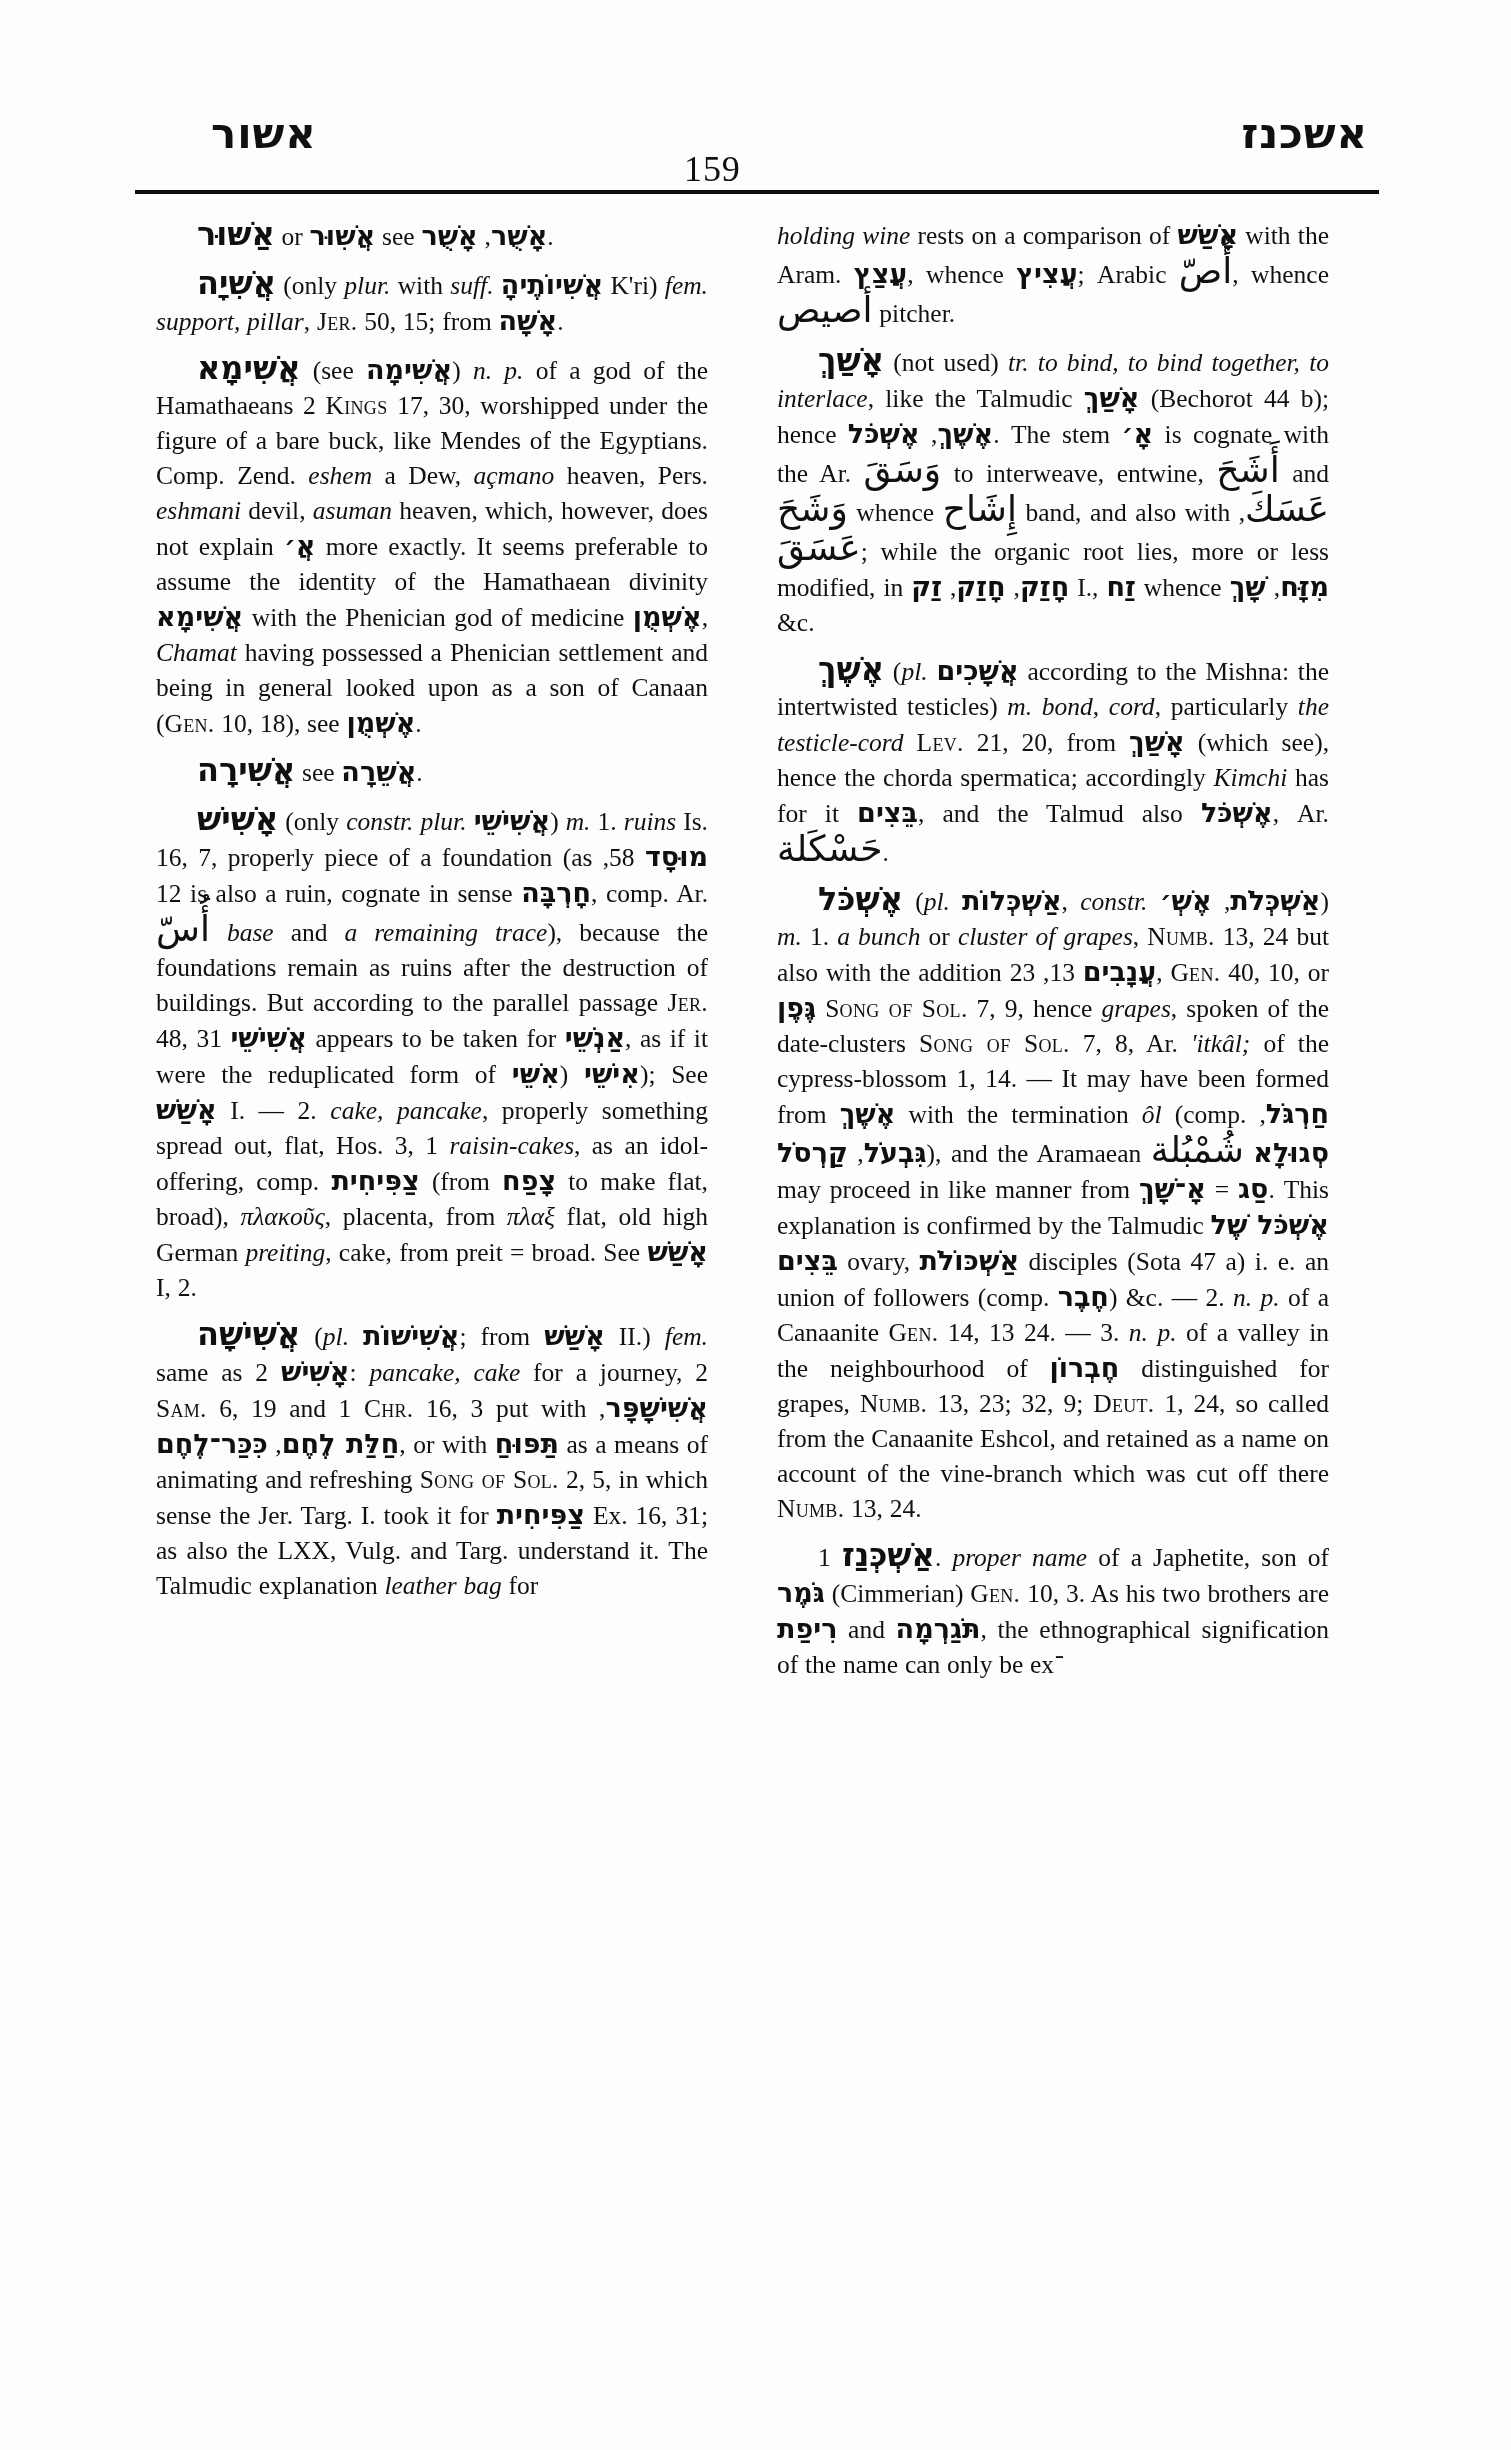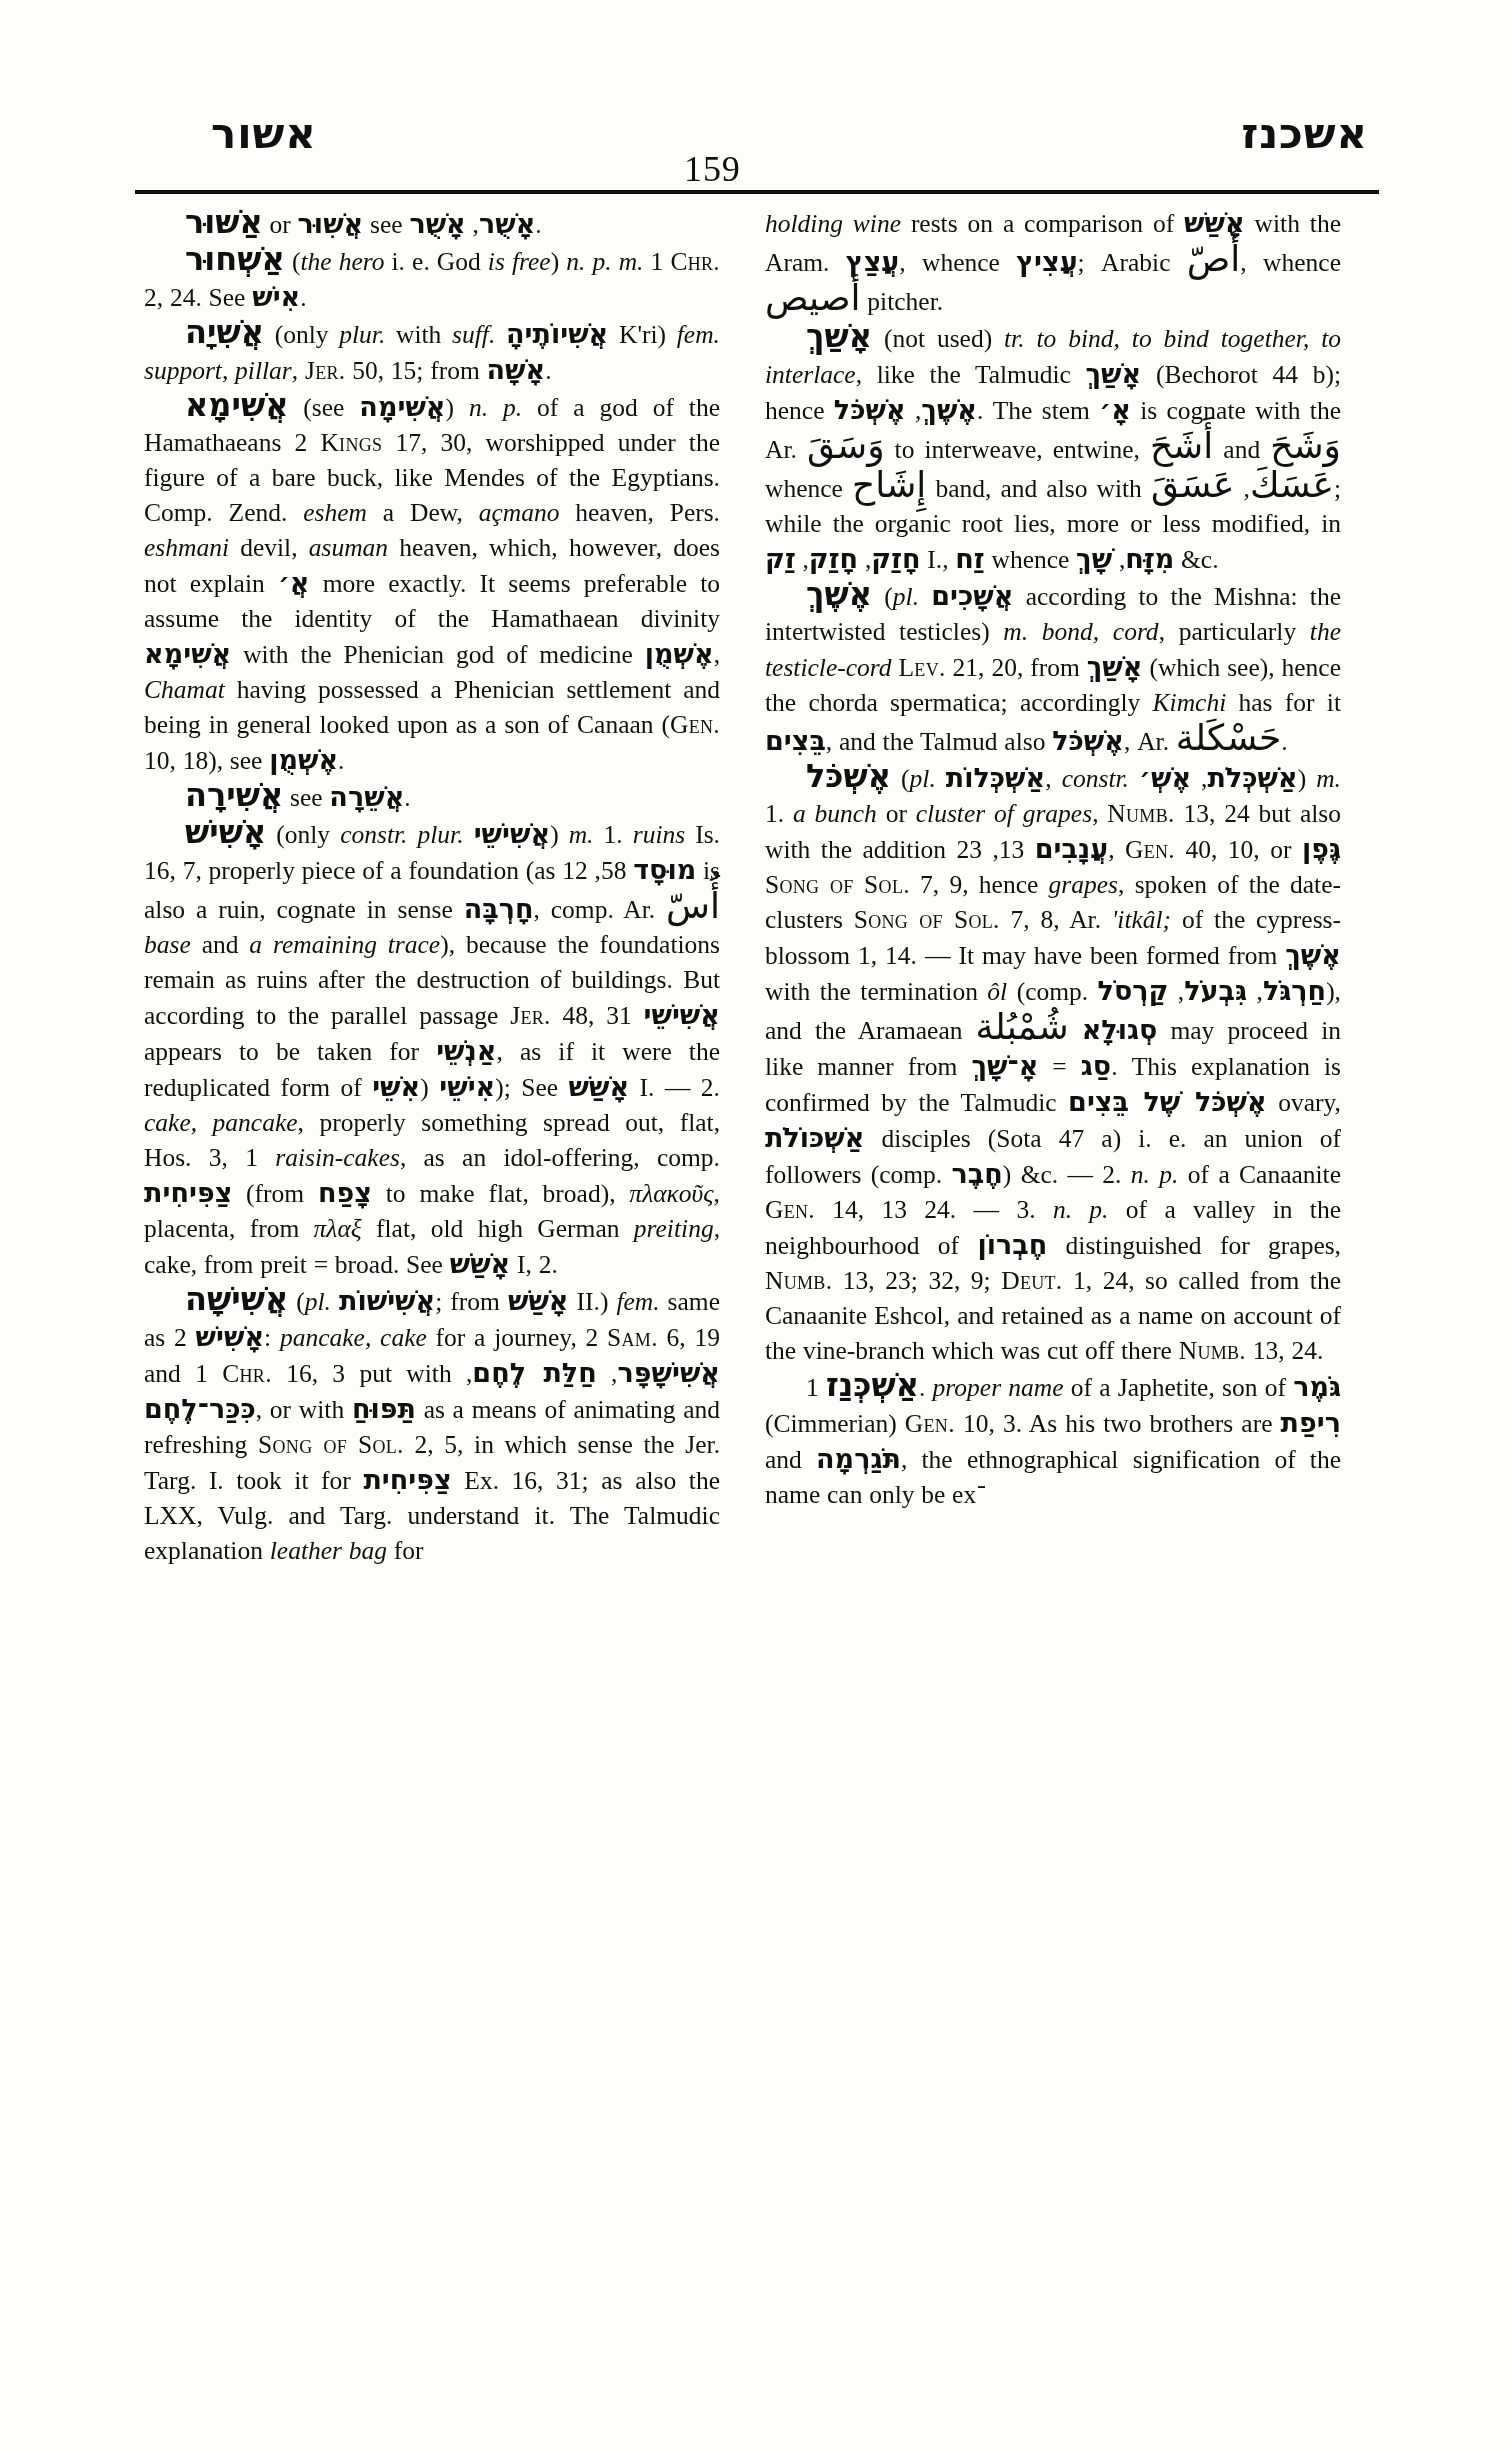--- a/index.html
+++ b/index.html
@@ -41,21 +41,21 @@
   
   .col{
     position:absolute;top:205px;width:576px;
     font-size:25.5px;line-height:35px;
     text-align:justify;text-align-last:left;
     word-spacing:0.4px;
     hyphens:none;
   }
   .col-left{left:144px;}
   .col-right{left:765px;}
-  .col p{margin:0;padding:0;}
+  .col p{margin:12px;padding:0;}
   .col p.ind{text-indent:41px;}
   
   .heb{
     font-family:"DejaVu Sans","Liberation Sans",sans-serif;
     font-weight:700;font-size:27px;
     direction:rtl;unicode-bidi:embed;
     letter-spacing:0px;
   }
   .ara{
     font-family:"DejaVu Sans","Liberation Sans",sans-serif;
@@ -78,21 +78,20 @@
   <div class="runhead">
     <div class="rh-left">אשור</div>
     <div class="rh-num">159</div>
     <div class="rh-right">אשכנז</div>
   </div>
 
   <div class="rule"></div>
 
   <div class="col col-left" id="col-left">
       <p class="ind"><span class="entry">אַשּׁוּר</span><span class="rm"> or </span><span class="heb">אֲשִׁוּר</span><span class="rm"> see </span><span class="heb">אָשֻׁר</span><span class="rm">, </span><span class="heb">אָשֻׁר</span><span class="rm">.</span></p>
-      <p class="ind"><span class="entry">אַשְׁחוּר</span><span class="rm"> (</span><span class="it">the hero</span><span class="rm"> i. e. God </span><span class="it">is free</span><span class="rm">) </span><span class="it">n. p. m.</span><span class="rm"> 1 </span><span class="sc">Chr.</span><span class="rm"> 2, 24. See </span><span class="heb">אִישׁ</span><span class="rm">.</span></p>
       <p class="ind"><span class="entry">אֲשִׁיָה</span><span class="rm"> (only </span><span class="it">plur.</span><span class="rm"> with </span><span class="it">suff.</span><span class="rm"> </span><span class="heb">אֲשִׁיוֹתֶיהָ</span><span class="rm"> K'ri) </span><span class="it">fem. support, pillar</span><span class="rm">, </span><span class="sc">Jer.</span><span class="rm"> 50, 15; from </span><span class="heb">אָשָׁה</span><span class="rm">.</span></p>
       <p class="ind"><span class="entry">אֲשִׁימָא</span><span class="rm"> (see </span><span class="heb">אֲשִׁימָה</span><span class="rm">) </span><span class="it">n. p.</span><span class="rm"> of a god of the Hamathaeans 2 </span><span class="sc">Kings</span><span class="rm"> 17, 30, worshipped under the figure of a bare buck, like Mendes of the Egyptians. Comp. Zend. </span><span class="it">eshem</span><span class="rm"> a Dew, </span><span class="it">açmano</span><span class="rm"> heaven, Pers. </span><span class="it">eshmani</span><span class="rm"> devil, </span><span class="it">asuman</span><span class="rm"> heaven, which, however, does not explain </span><span class="heb">אֲ׳</span><span class="rm"> more exactly. It seems preferable to assume the identity of the Hamathaean divinity </span><span class="heb">אֲשִׁימָא</span><span class="rm"> with the Phenician god of medicine </span><span class="heb">אֶשְׁמֻן</span><span class="rm">, </span><span class="it">Chamat</span><span class="rm"> having possessed a Phenician settlement and being in general looked upon as a son of Canaan (</span><span class="sc">Gen.</span><span class="rm"> 10, 18), see </span><span class="heb">אֶשְׁמֻן</span><span class="rm">.</span></p>
       <p class="ind"><span class="entry">אֲשִׁירָה</span><span class="rm"> see </span><span class="heb">אֲשֵׁרָה</span><span class="rm">.</span></p>
       <p class="ind"><span class="entry">אָשִׁישׁ</span><span class="rm"> (only </span><span class="it">constr. plur.</span><span class="rm"> </span><span class="heb">אֲשִׁישֵׁי</span><span class="rm">) </span><span class="it">m.</span><span class="rm"> 1. </span><span class="it">ruins</span><span class="rm"> Is. 16, 7, properly piece of a foundation (as </span><span class="heb">מוּסָד</span><span class="rm"> 58, 12 is also a ruin, cognate in sense </span><span class="heb">חָרְבָּה</span><span class="rm">, comp. Ar. </span><span class="ara">أُسّ</span><span class="rm"> </span><span class="it">base</span><span class="rm"> and </span><span class="it">a remaining trace</span><span class="rm">), because the foundations remain as ruins after the destruction of buildings. But according to the parallel passage </span><span class="sc">Jer.</span><span class="rm"> 48, 31 </span><span class="heb">אֲשִׁישֵׁי</span><span class="rm"> appears to be taken for </span><span class="heb">אַנְשֵׁי</span><span class="rm">, as if it were the reduplicated form of </span><span class="heb">אִישֵׁי</span><span class="rm"> (</span><span class="heb">אִשֵּׁי</span><span class="rm">); See </span><span class="heb">אָשַׁשׁ</span><span class="rm"> I. — 2. </span><span class="it">cake, pancake</span><span class="rm">, properly something spread out, flat, Hos. 3, 1 </span><span class="it">raisin-cakes</span><span class="rm">, as an idol-offering, comp. </span><span class="heb">צַפִּיחִית</span><span class="rm"> (from </span><span class="heb">צָפַח</span><span class="rm"> to make flat, broad), </span><span class="grk">πλακοῦς</span><span class="rm">, placenta, from </span><span class="grk">πλαξ</span><span class="rm"> flat, old high German </span><span class="it">preiting</span><span class="rm">, cake, from preit = broad. See </span><span class="heb">אָשַׁשׁ</span><span class="rm"> I, 2.</span></p>
       <p class="ind"><span class="entry">אֲשִׁישָׁה</span><span class="rm"> (</span><span class="it">pl.</span><span class="rm"> </span><span class="heb">אֲשִׁישׁוֹת</span><span class="rm">; from </span><span class="heb">אָשַׁשׁ</span><span class="rm"> II.) </span><span class="it">fem.</span><span class="rm"> same as </span><span class="heb">אָשִׁישׁ</span><span class="rm"> 2: </span><span class="it">pancake, cake</span><span class="rm"> for a journey, 2 </span><span class="sc">Sam.</span><span class="rm"> 6, 19 and 1 </span><span class="sc">Chr.</span><span class="rm"> 16, 3 put with </span><span class="heb">אֲשִׁישָׁפָּר</span><span class="rm">, </span><span class="heb">חַלַּת לֶחֶם</span><span class="rm">, </span><span class="heb">כִּכַּר־לֶחֶם</span><span class="rm">, or with </span><span class="heb">תַּפּוּחַ</span><span class="rm"> as a means of animating and refreshing </span><span class="sc">Song of Sol.</span><span class="rm"> 2, 5, in which sense the Jer. Targ. I. took it for </span><span class="heb">צַפִּיחִית</span><span class="rm"> Ex. 16, 31; as also the LXX, Vulg. and Targ. understand it. The Talmudic explanation </span><span class="it">leather bag</span><span class="rm"> for</span></p>
     </div>
   <div class="col col-right" id="col-right">
       <p class=""><span class="it">holding wine</span><span class="rm"> rests on a comparison of </span><span class="heb">אָשַׁשׁ</span><span class="rm"> with the Aram. </span><span class="heb">עֲצַץ</span><span class="rm">, whence </span><span class="heb">עֲצִיץ</span><span class="rm">; Arabic </span><span class="ara">أُصّ</span><span class="rm">, whence </span><span class="ara">أصيص</span><span class="rm"> pitcher.</span></p>
       <p class="ind"><span class="entry">אָשַׁךְ</span><span class="rm"> (not used) </span><span class="it">tr. to bind, to bind together, to interlace</span><span class="rm">, like the Talmudic </span><span class="heb">אָשַׁךְ</span><span class="rm"> (Bechorot 44 b); hence </span><span class="heb">אֶשֶׁךְ</span><span class="rm">, </span><span class="heb">אֶשְׁכֹּל</span><span class="rm">. The stem </span><span class="heb">אָ׳</span><span class="rm"> is cognate with the Ar. </span><span class="ara">وَسَقَ</span><span class="rm"> to interweave, entwine, </span><span class="ara">أَشَحَ</span><span class="rm"> and </span><span class="ara">وَشَحَ</span><span class="rm"> whence </span><span class="ara">إِشَاح</span><span class="rm"> band, and also with </span><span class="ara">عَسَكَ</span><span class="rm">, </span><span class="ara">عَسَقَ</span><span class="rm">; while the organic root lies, more or less modified, in </span><span class="heb">חָזַק</span><span class="rm">, </span><span class="heb">חָזַק</span><span class="rm">, </span><span class="heb">זַק</span><span class="rm"> I., </span><span class="heb">זַח</span><span class="rm"> whence </span><span class="heb">מִזָּח</span><span class="rm">, </span><span class="heb">שָׁךְ</span><span class="rm"> &amp;c.</span></p>
       <p class="ind"><span class="entry">אֶשֶׁךְ</span><span class="rm"> (</span><span class="it">pl.</span><span class="rm"> </span><span class="heb">אֲשָׁכִים</span><span class="rm"> according to the Mishna: the intertwisted testicles) </span><span class="it">m.</span><span class="rm"> </span><span class="it">bond, cord</span><span class="rm">, particularly </span><span class="it">the testicle-cord</span><span class="rm"> </span><span class="sc">Lev.</span><span class="rm"> 21, 20, from </span><span class="heb">אָשַׁךְ</span><span class="rm"> (which see), hence the chorda spermatica; accordingly </span><span class="it">Kimchi</span><span class="rm"> has for it </span><span class="heb">בֵּצִים</span><span class="rm">, and the Talmud also </span><span class="heb">אֶשְׁכֹּל</span><span class="rm">, Ar. </span><span class="ara">حَسْكَلة</span><span class="rm">.</span></p>

